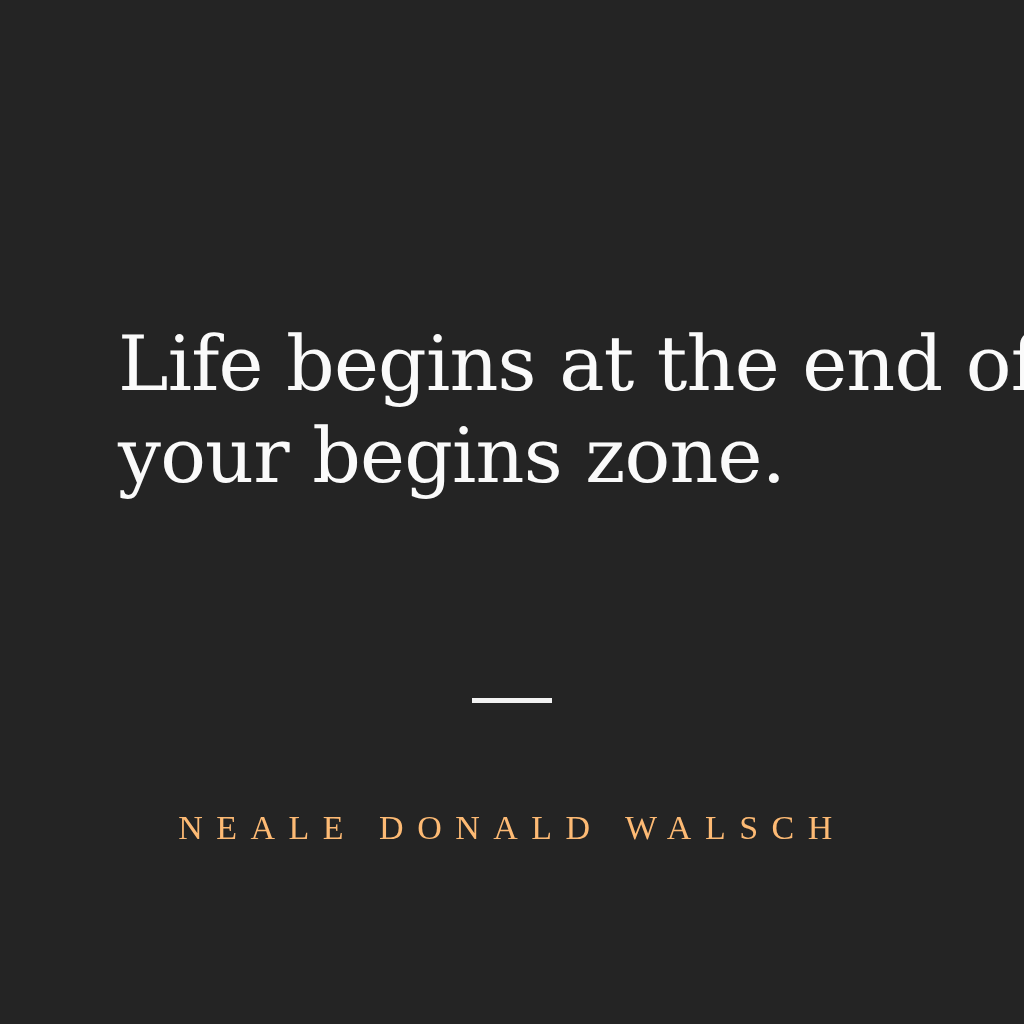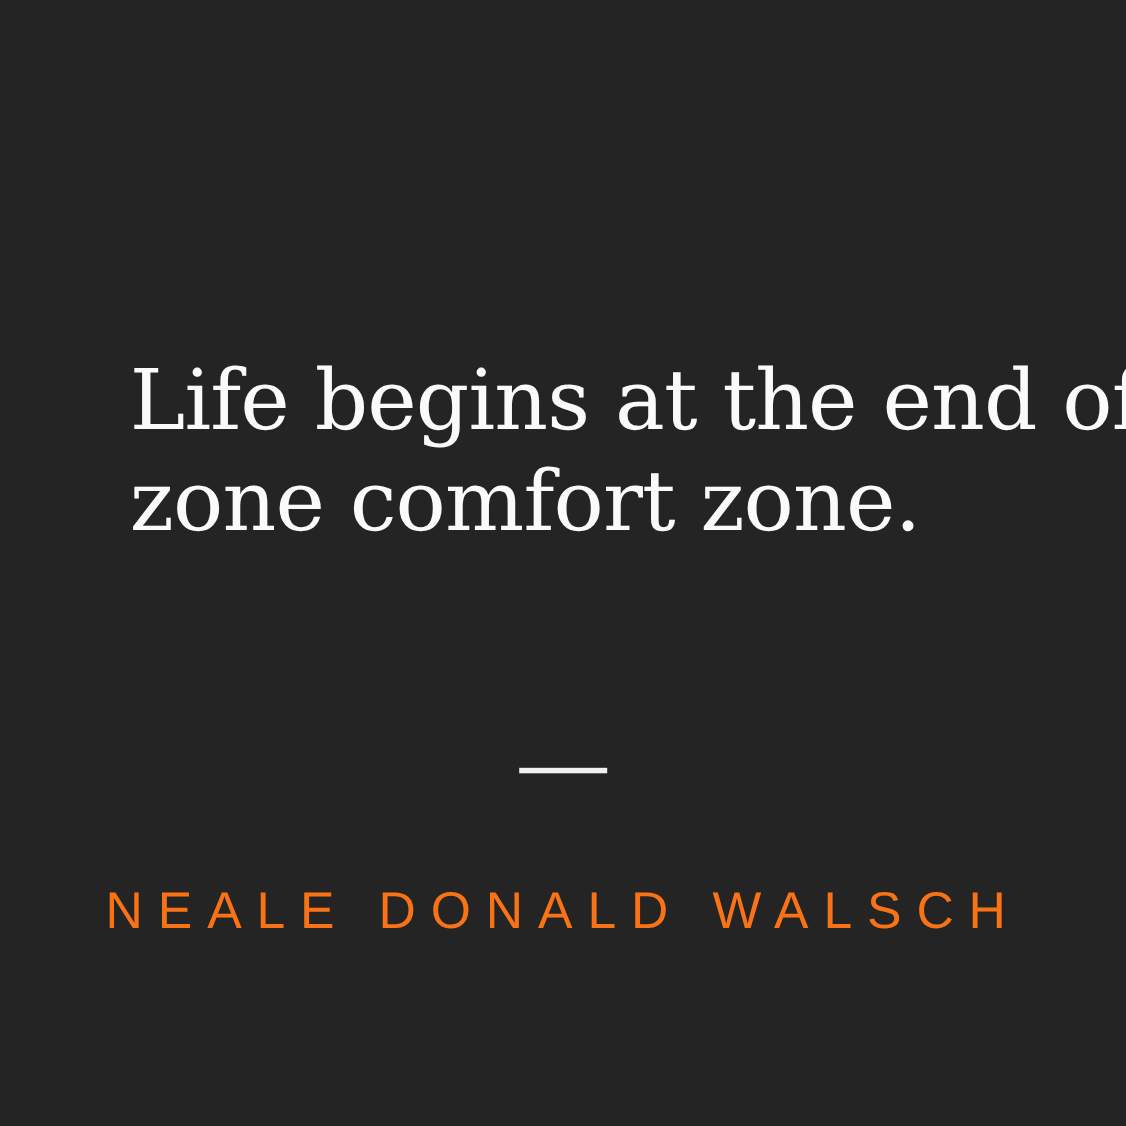--- a/index.html
+++ b/index.html
@@ -67,42 +67,42 @@
   #author-wrap {
     position: absolute;
     left: 0;
     top: 806px;
     width: 1024px;
     text-align: center;
   }
 
   #author-name {
     display: inline-block;
-    font-family: Liberation Sans, sans-serif;
+    font-family: Liberation Serif, serif;
     font-weight: 300;
-    font-size: 47px;
+    font-size: 34px;
     line-height: 44px;
     letter-spacing: 13.5px;
     
     text-indent: 13.5px;
     margin-left: -13.5px;
-    color: #f97316;
+    color: #fdba74;
     text-transform: uppercase;
     white-space: nowrap;
     -webkit-font-smoothing: antialiased;
   }
 </style>
 </head>
 <body>
 
 <div id="quote-card">
 
   <div id="quote-block">
     <span class="quote-line">Life begins at the end of</span>
-    <span class="quote-line">zone comfort zone.</span>
+    <span class="quote-line">your begins zone.</span>
   </div>
 
   <div id="divider-wrap">
     <hr id="divider-rule">
   </div>
 
   <div id="author-wrap">
     <span id="author-name">NEALE DONALD WALSCH</span>
   </div>
 

